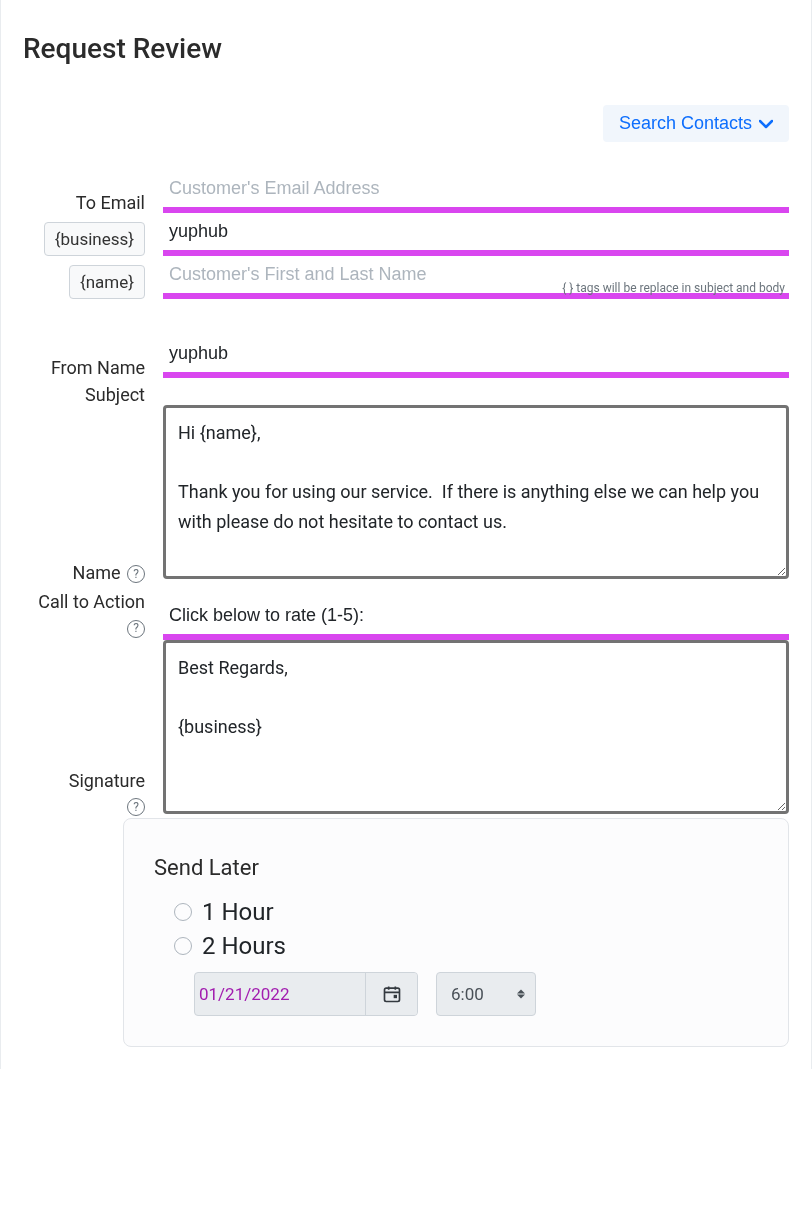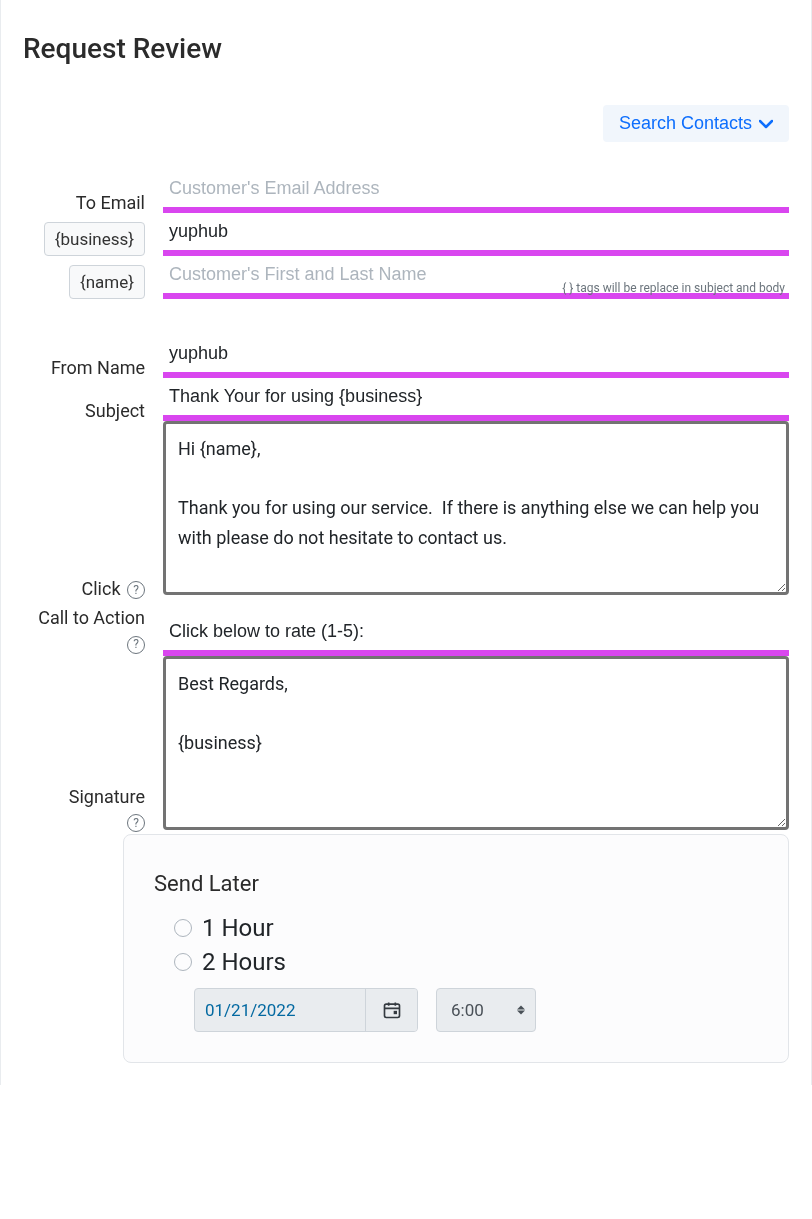--- a/index.html
+++ b/index.html
@@ -159,23 +159,23 @@
   }
   .date-group {
     display: flex;
     border: 1px solid #ced4da;
     border-radius: 4px;
     overflow: hidden;
     background: #e9ecef;
     height: 44px;
   }
   .date-value {
-    padding: 0 10px;
+    padding: 0 4px;
     font-size: 17px;
-    color: #0369a1;
+    color: #a21caf;
     display: flex;
     align-items: center;
     min-width: 170px;
   }
   .date-icon-box {
     border-left: 1px solid #ced4da;
     background: #e9ecef;
     width: 52px;
     display: flex;
     align-items: center;
@@ -260,28 +260,25 @@
 
   <div class="form-row">
     <div class="form-label-col">From Name</div>
     <div class="form-input-col">
       <input class="underline-input" type="text" value="yuphub" style="">
     </div>
   </div>
 
   <div class="form-row">
     <div class="form-label-col">Subject</div>
-    <div class="form-input-col">
-      <input class="underline-input" type="text" value="Thank Your for using {business}" style="">
-    </div>
   </div>
 
   <div class="form-row">
     <div class="form-label-col">
-      <span>Click</span>
+      <span>Name</span>
       <span class="help-icon">?</span>
     </div>
     <div class="form-input-col">
       <textarea class="box-input" rows="5" style="">Hi {name},
 
 Thank you for using our service.  If there is anything else we can help you with please do not hesitate to contact us.</textarea>
     </div>
   </div>
 
   <div class="form-row">

